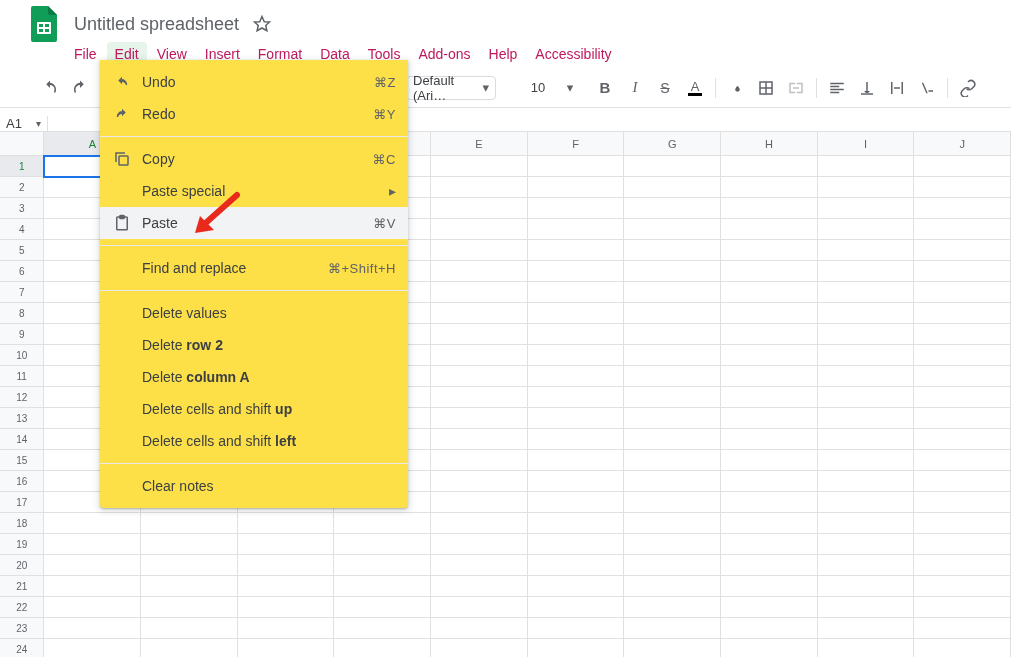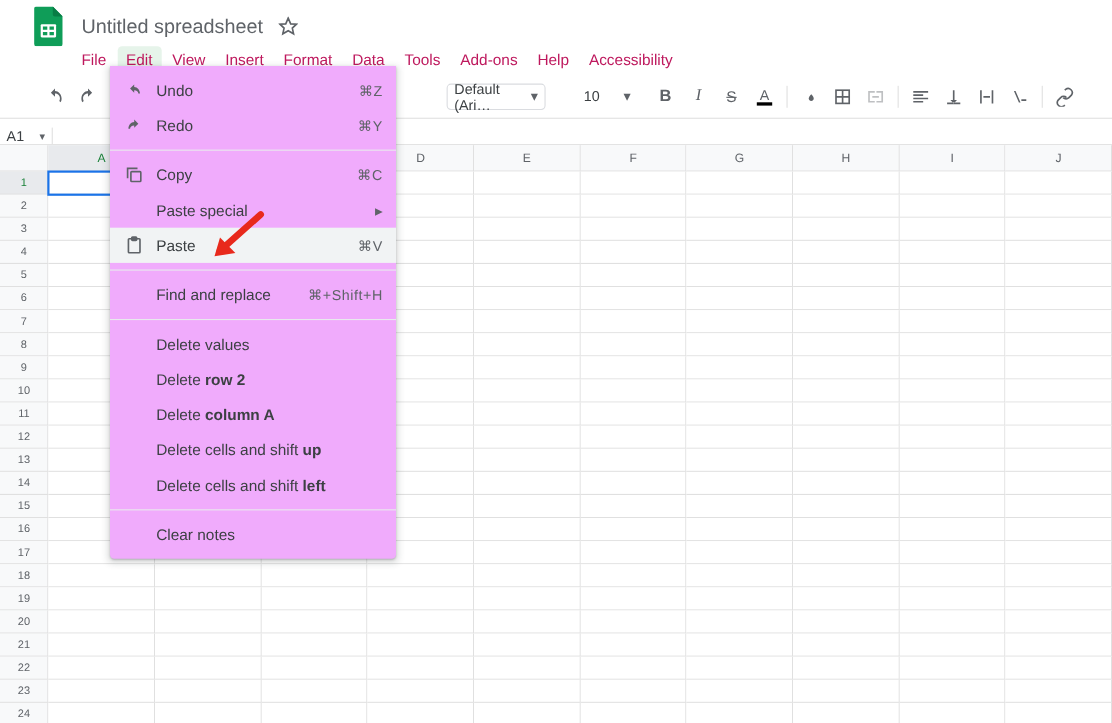--- a/index.html
+++ b/index.html
@@ -26,22 +26,22 @@
 .rows { }
 .row { display: flex; height: 21px; }
 .row-h { width: 46px; background: #f8f9fa; border-right: 1px solid #e0e0e0; border-bottom: 1px solid #e0e0e0; display: flex; align-items: center; justify-content: center; font-size: 10px; color: #5f6368; }
 .row-h.sel { background: #e8eaed; color: #188038; }
 .cell { width: 100px; border-right: 1px solid #e0e0e0; border-bottom: 1px solid #e0e0e0; background: #fff; }
 .cell.sel { outline: 2px solid #1a73e8; outline-offset: -1px; z-index: 1; }
 
 .dropdown {
   position: absolute;
   top: 60px; left: 100px;
-  width: 260px;
-  background: #f0abfc;
+  width: 308px;
+  background: #fde047;
   box-shadow: 0 2px 6px 2px rgba(60,64,67,.15), 0 1px 2px rgba(60,64,67,.3);
   border-radius: 0 0 4px 4px;
   padding: 6px 0;
   z-index: 100;
 }
 .dd-item { display: flex; align-items: center; height: 32px; padding: 0 12px; font-size: 14px; color: #3c4043; cursor: pointer; }
 .dd-item.hover { background: #f1f3f4; }
 .dd-icon { width: 20px; height: 20px; margin-right: 10px; display: flex; align-items: center; justify-content: center; color: #5f6368; flex-shrink: 0; }
 .dd-label { flex: 1; }
 .dd-shortcut { font-size: 13px; color: #5f6368; letter-spacing: 0.5px; }

